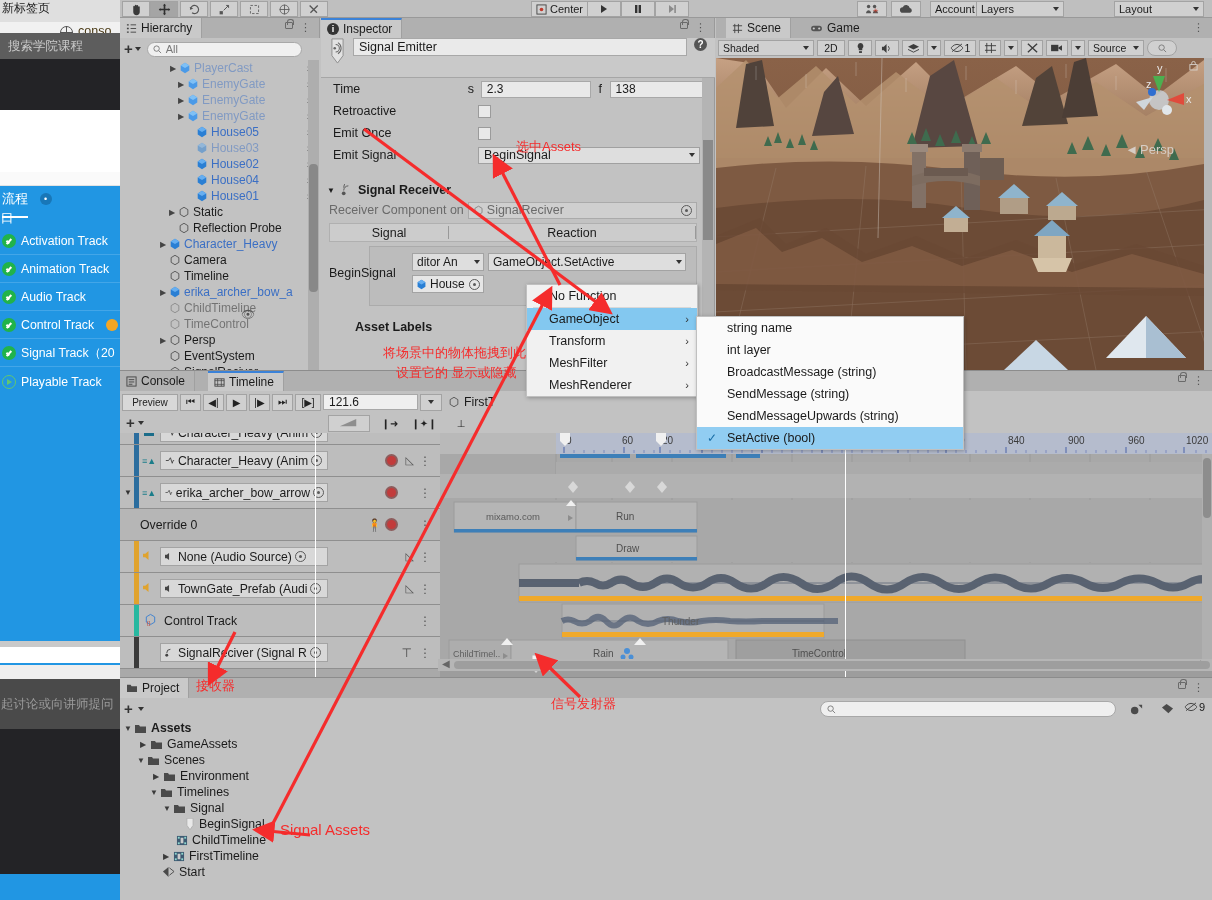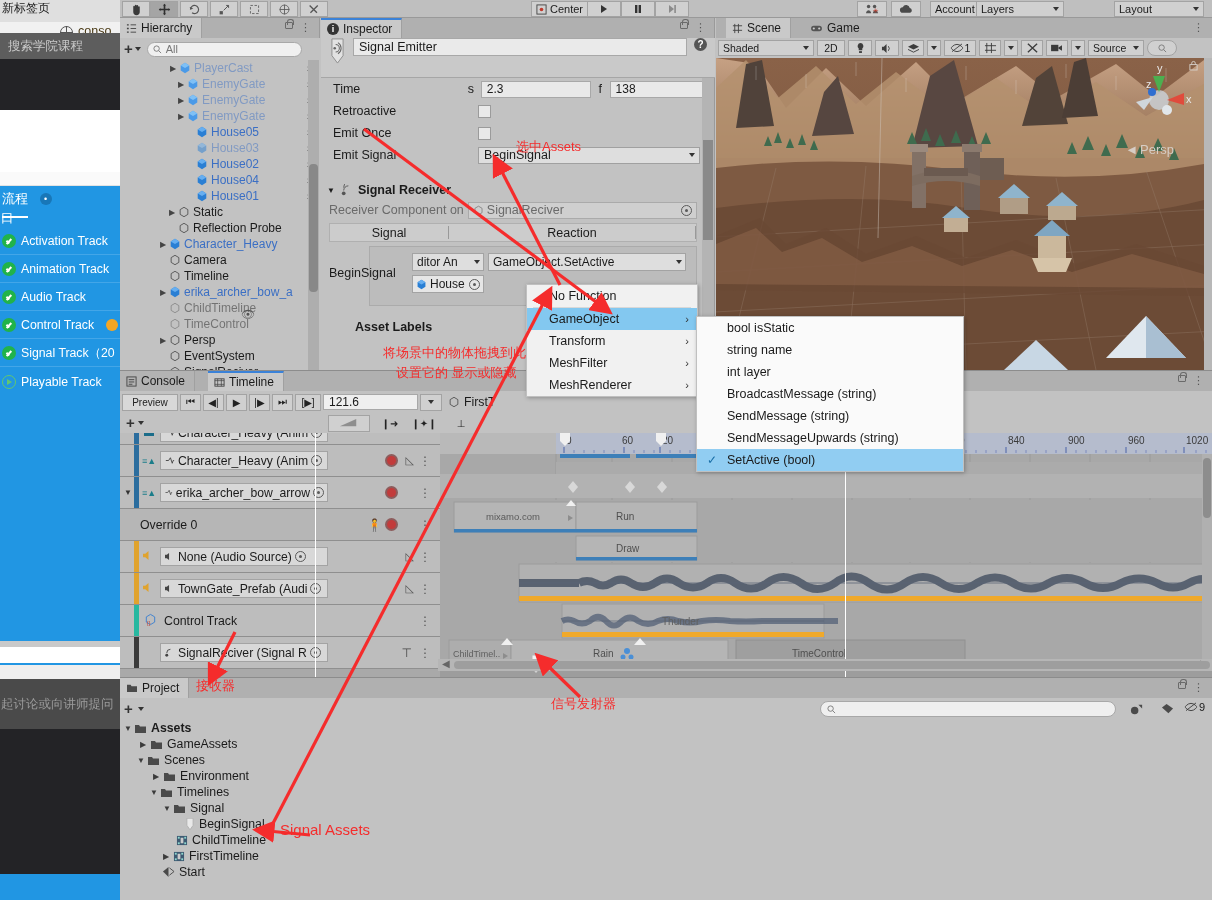--- a/index.html
+++ b/index.html
@@ -1285,23 +1285,20 @@
     <span class="arrow">›</span>
   </div>
   <div class="ci">
     <span>MeshRenderer</span>
     <span class="arrow">›</span>
   </div>
 </div>
 
 <div id="ctxsub" class="abs">
   <div class="si">
-    <span>bool isStatic</span>
-  </div>
-  <div class="si">
     <span>string name</span>
   </div>
   <div class="si">
     <span>int layer</span>
   </div>
   <div class="si">
     <span>BroadcastMessage (string)</span>
   </div>
   <div class="si">
     <span>SendMessage (string)</span>

